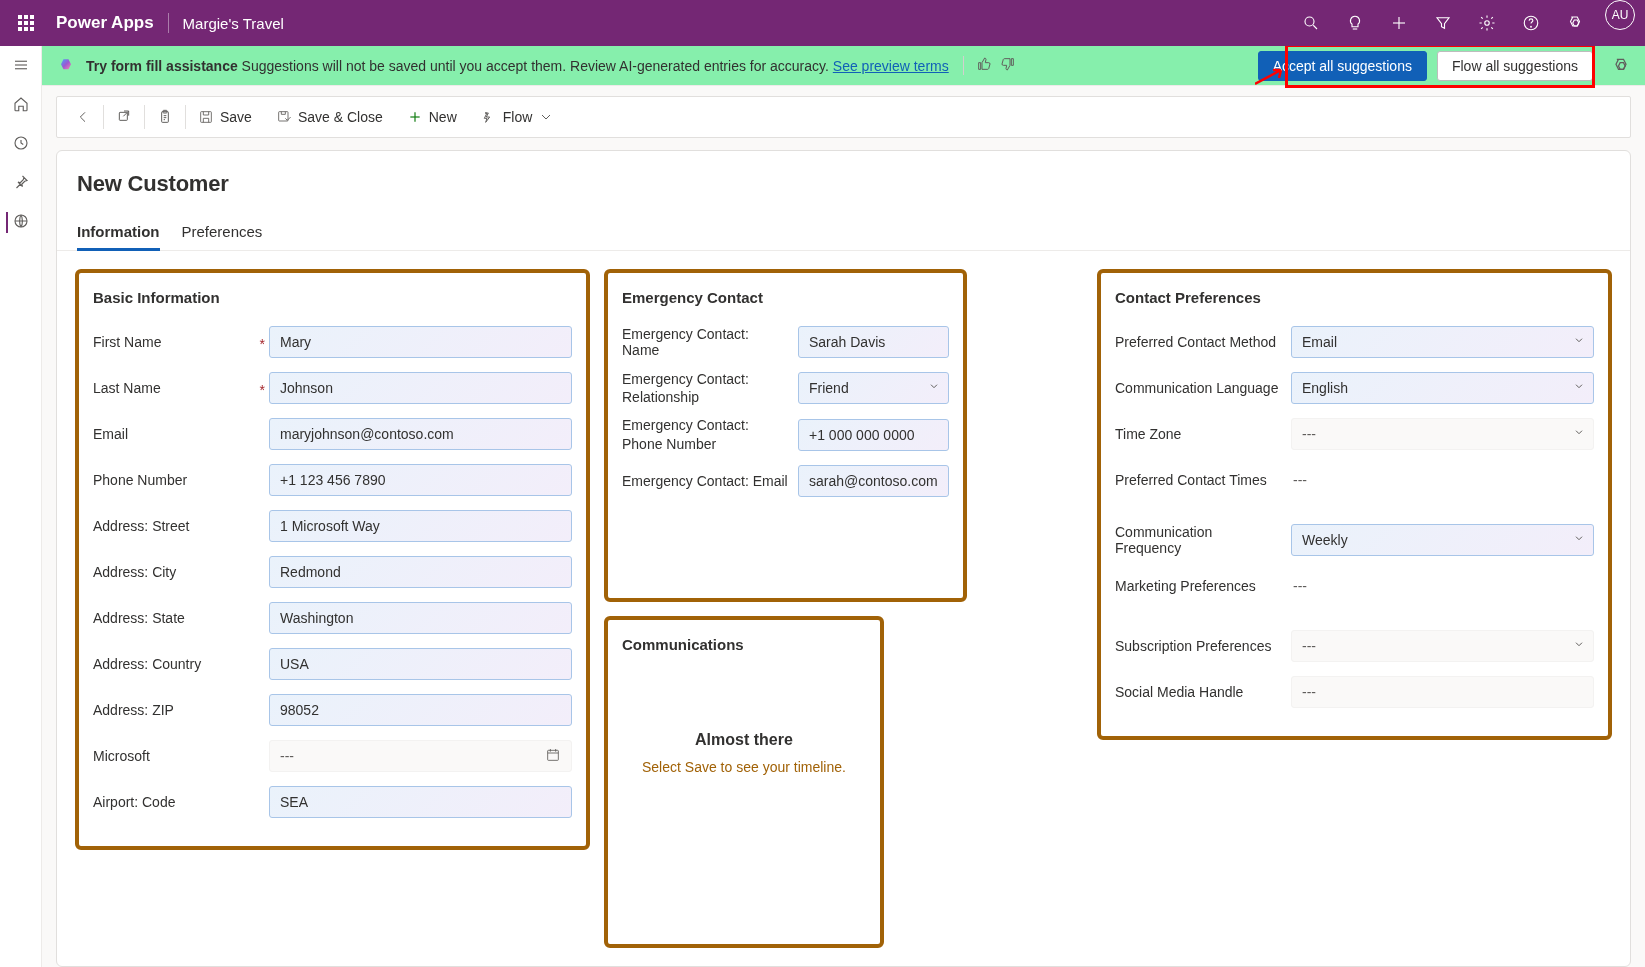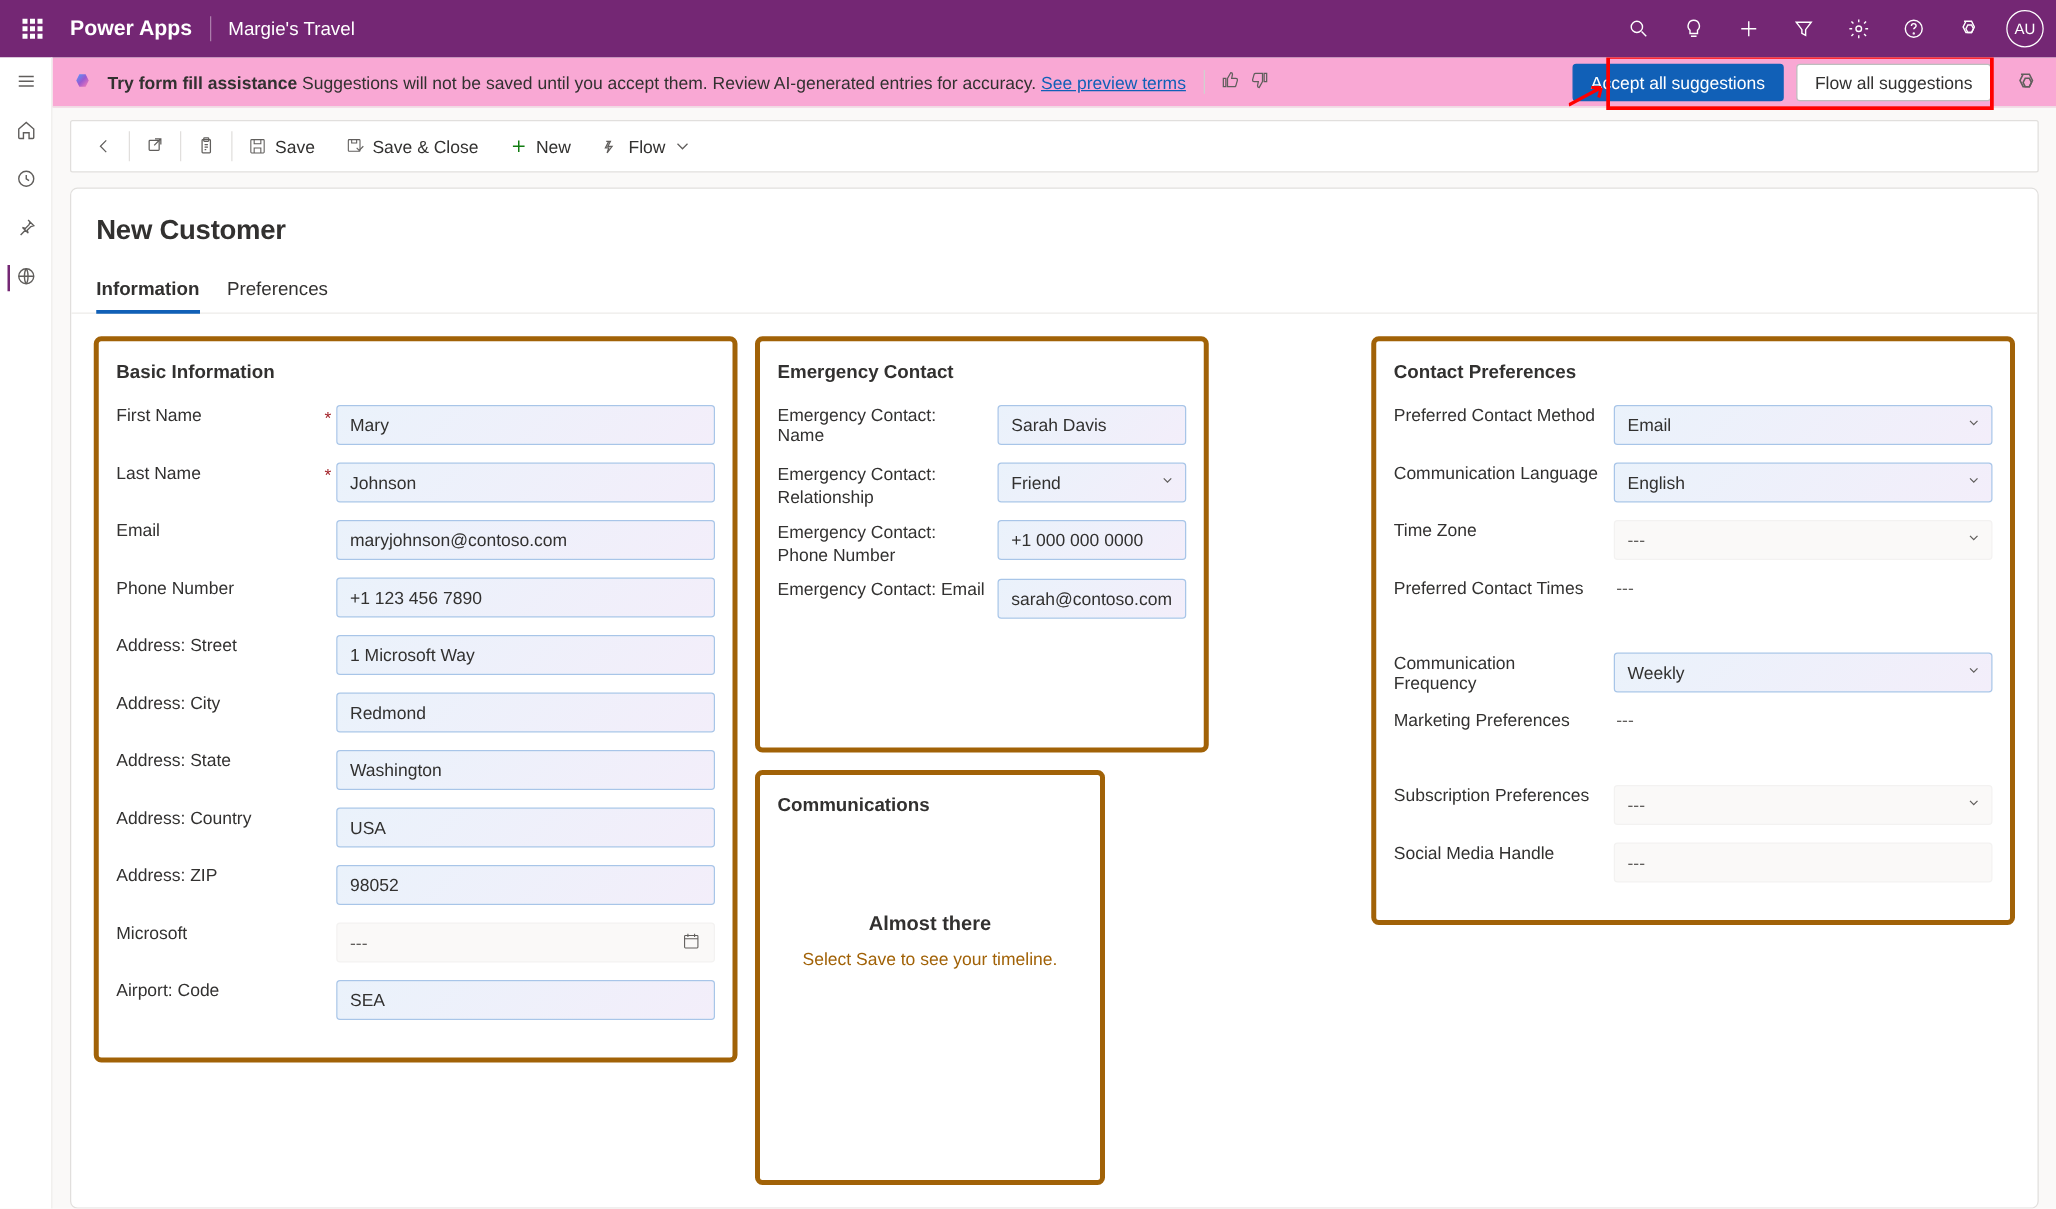--- a/index.html
+++ b/index.html
@@ -7,35 +7,35 @@
   
   
   .topbar { height: 46px; background: #742774; color: #fff; display: flex; align-items: center; padding: 0 10px; }
   .waffle { width: 32px; height: 32px; display: flex; align-items: center; justify-content: center; cursor: pointer; }
   .waffle-grid { width: 16px; height: 16px; display: grid; grid-template-columns: repeat(3,1fr); grid-template-rows: repeat(3,1fr); gap: 1.5px; }
   .waffle-grid span { background: #fff; width: 4px; height: 4px; }
   .app-name { font-size: 17px; font-weight: 600; margin-left: 14px; }
   .env-sep { margin: 0 14px; width: 1px; height: 20px; background: rgba(255,255,255,0.4); }
   .env-name { font-size: 15px; font-weight: 400; }
   .top-spacer { flex: 1; }
-  .top-icons { display: flex; align-items: center; gap: 4px; }
+  .top-icons { display: flex; gap: 4px; }
   .top-icon { width: 40px; height: 46px; display: flex; align-items: center; justify-content: center; cursor: pointer; }
   .top-icon svg { stroke: #fff; fill: none; }
   .avatar { width: 30px; height: 30px; border-radius: 50%; border: 1px solid #fff; display: flex; align-items: center; justify-content: center; font-size: 12px; margin-left: 6px; cursor: pointer; }
 
   
   .shell { display: flex; height: calc(100vh - 46px); }
   .leftrail { width: 42px; background: #fff; border-right: 1px solid #edebe9; display: flex; flex-direction: column; align-items: center; padding-top: 10px; gap: 18px; }
   .leftrail .rail-icon { cursor: pointer; color: #605e5c; position: relative; }
   .rail-active { border-left: 2px solid #742774; padding-left: 4px; margin-left: -6px; }
 
   .main { flex: 1; display: flex; flex-direction: column; overflow: hidden; }
 
   
-  .banner { height: 40px; background: #f9a8d4; border-bottom: 1px solid #edebe9; display: flex; align-items: center; padding: 0 14px; position: relative; }
+  .banner { height: 40px; background: #86efac; border-bottom: 1px solid #edebe9; display: flex; align-items: center; padding: 0 14px; position: relative; }
   .copilot-icon { width: 20px; height: 20px; margin-right: 10px; }
   .banner-text b { font-weight: 600; }
   .banner-text a { color: #1160b7; text-decoration: underline; cursor: pointer; }
   .feedback { margin-left: 14px; display: flex; gap: 8px; color: #605e5c; border-left: 1px solid #d2d0ce; padding-left: 12px; }
   .feedback span { cursor: pointer; }
   .banner-actions { position: absolute; right: 52px; display: flex; gap: 10px; top: 50%; transform: translateY(-50%); }
   .btn-primary { background: #1160b7; color: #fff; border: 1px solid #1160b7; padding: 6px 14px; border-radius: 3px; font-size: 14px; cursor: pointer; }
   .btn-secondary { background: #fff; color: #323130; border: 1px solid #bdbdbd; padding: 6px 14px; border-radius: 3px; font-size: 14px; cursor: pointer; }
   .redbox { position: absolute; border: 3px solid #ff0000; width: 310px; height: 44px; right: 50px; top: -2px; pointer-events: none; z-index: 10; }
   .red-arrow { position: absolute; right: 360px; top: 22px; z-index: 10; pointer-events: none; }
@@ -57,21 +57,21 @@
   .tab { padding: 0 0 10px 0; font-size: 15px; cursor: pointer; color: #323130; position: relative; }
   .tab.active { font-weight: 600; }
   .tab.active::after { content:""; position:absolute; left:0; right:0; bottom:-1px; height:3px; background:#1160b7; }
 
   .form-area { flex: 1; overflow-y: auto; padding: 18px 18px; display: flex; gap: 14px; }
   
   .panel { flex: 1; background: #fff; border: 4px solid #a16207; border-radius: 6px; padding: 16px 14px; align-self: flex-start; }
   .panel h3 { font-size: 15px; font-weight: 600; margin-bottom: 18px; }
   .col2 { display: flex; flex-direction: column; gap: 14px; flex: 1; }
 
-  .field-row { display: flex; align-items: flex-start; min-height: 36px; margin-bottom: 10px; }
+  .field-row { display: flex; align-items: center; min-height: 36px; margin-bottom: 10px; }
   .field-label { width: 176px; font-size: 14px; color: #323130; position: relative; padding-right: 10px; }
   .field-label.req::after { content:"*"; color:#a4262c; position:absolute; right:4px; top:2px; }
   .field-input { flex: 1; height: 32px; border: 1px solid #a8c5e8; background: linear-gradient(135deg, #eaf2fb 0%, #f3eefa 100%); border-radius: 3px; padding: 0 10px; font-size: 14px; color: #323130; display: flex; align-items: center; }
   .field-select { position: relative; }
   .field-select .chev { position: absolute; right: 8px; top: 50%; transform: translateY(-55%); color: #605e5c; pointer-events: none; }
   .field-plain { flex: 1; height: 32px; border: 1px solid #f3f2f1; background: #faf9f8; border-radius: 3px; padding: 0 10px; font-size: 14px; color: #605e5c; display: flex; align-items: center; }
   .field-dash { flex: 1; color: #605e5c; padding-left: 2px; }
 
   .comm-empty { text-align: center; padding: 60px 20px 40px 20px; }
   .comm-empty .t1 { font-weight: 600; font-size: 16px; margin-bottom: 10px; }

